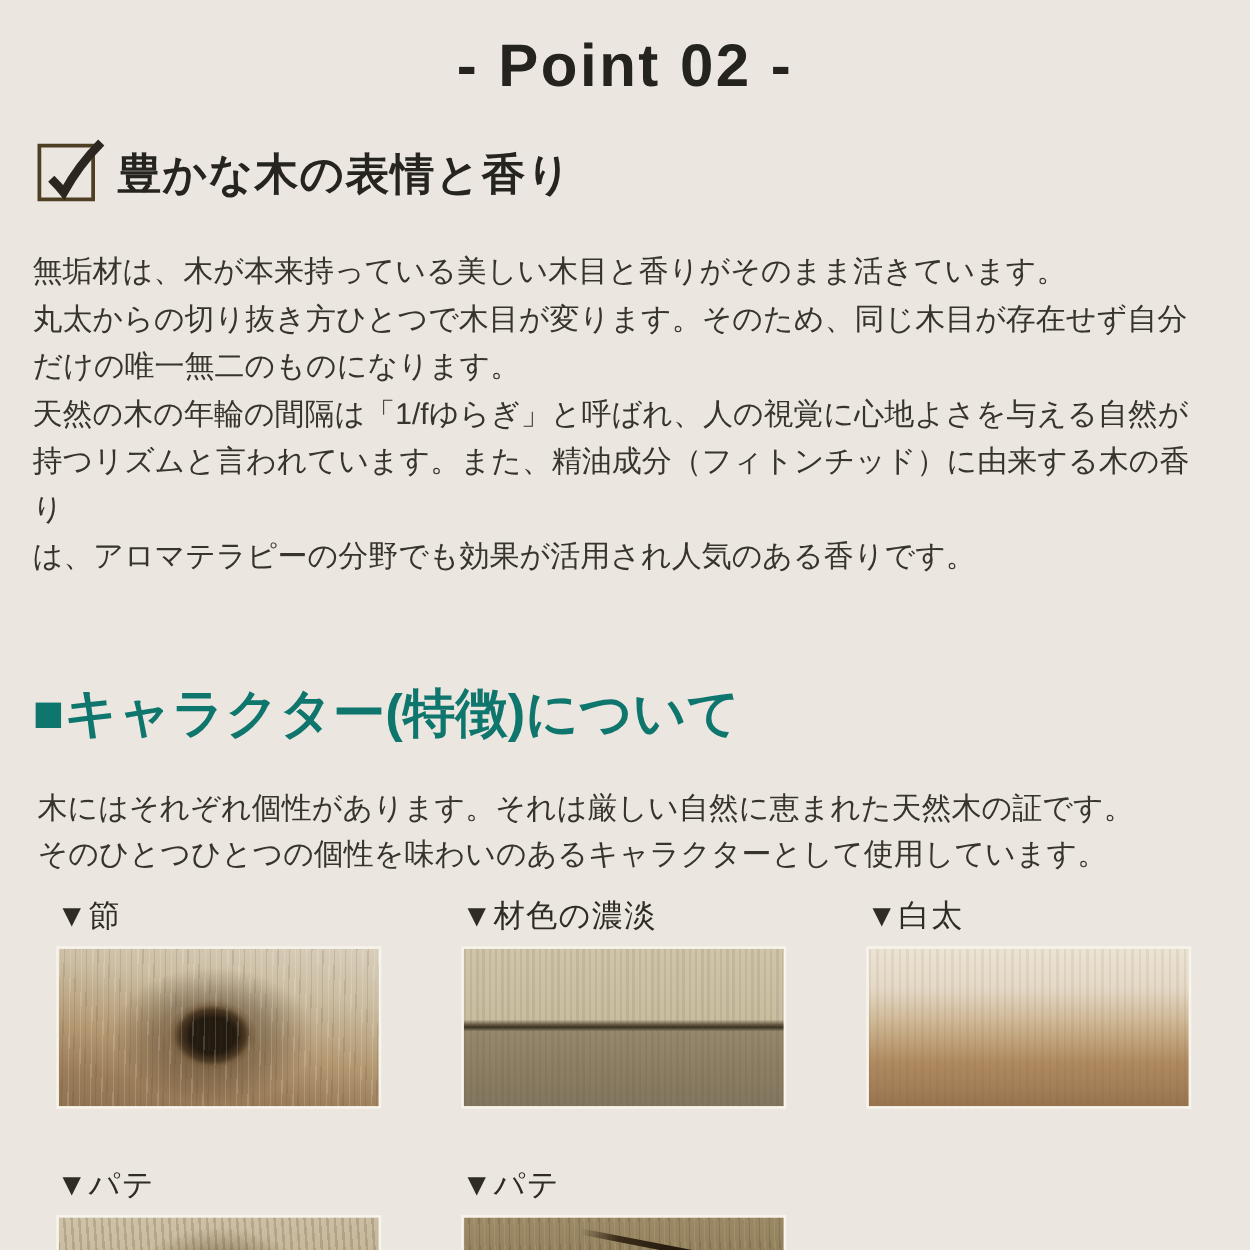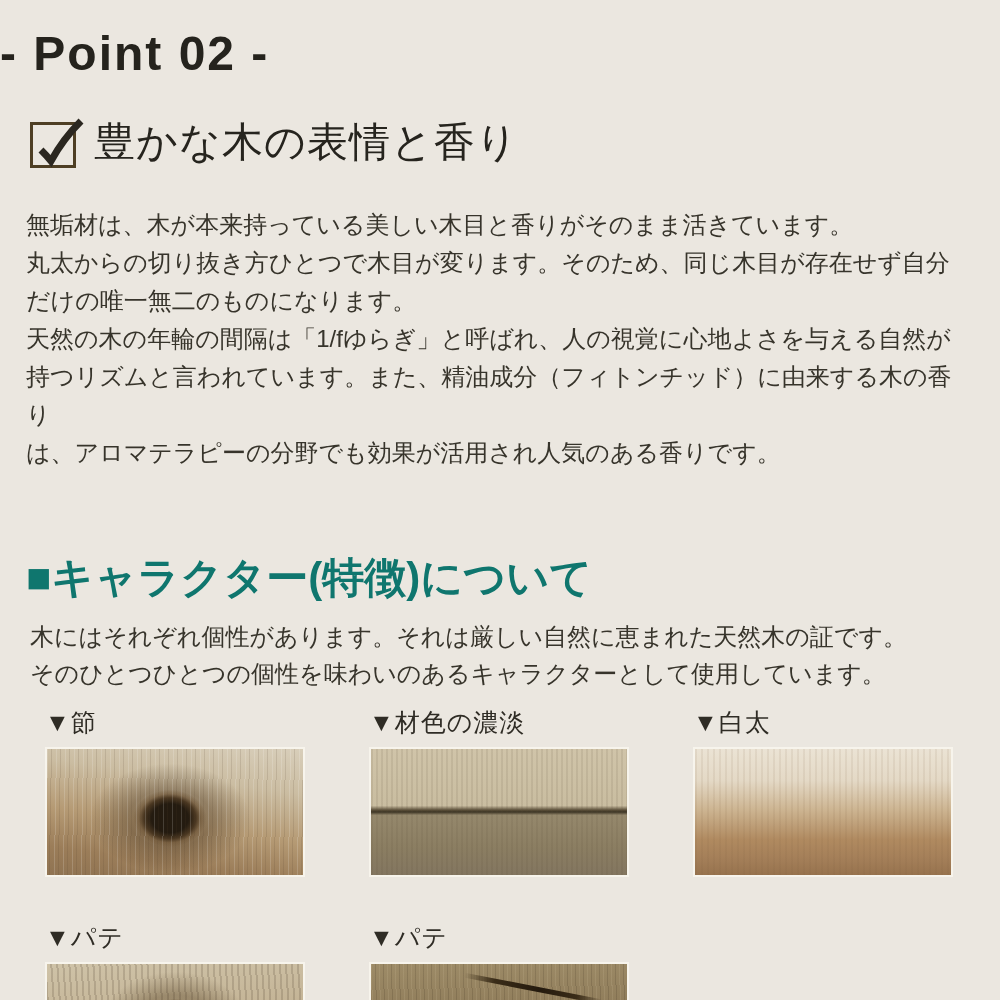--- a/index.html
+++ b/index.html
@@ -9,61 +9,62 @@
     background:#ebe7e0;
     font-family:"Liberation Sans","DejaVu Sans",sans-serif;
     color:#2f2c25;
     overflow:hidden;
     box-sizing:border-box;
   }
 
   
   .title {
     margin:0; padding-top:26px;
+    text-align:center;
     font-size:48px; font-weight:700;
     letter-spacing:2px;
     color:#25231d;
   }
 
   
   .feature-heading {
     display:flex; align-items:flex-end; gap:18px;
     margin:34px 0 0 30px;
   }
   .checkbox {
     position:relative;
     width:40px; height:40px;
     border:3px solid #4e3f24;
     flex:0 0 auto;
     margin-bottom:2px;
   }
   .checkbox svg { position:absolute; left:2px; top:-12px; overflow:visible; }
   .feature-title {
     margin:0;
-    font-size:41px; font-weight:400;
+    font-size:35px; font-weight:700;
     letter-spacing:1px;
     color:#26241e;
   }
 
   
   .body-text {
     margin:36px 24px 0 26px;
     font-size:24px; line-height:38px;
     white-space:pre-line;
     color:#37342b;
   }
 
   
   .char-heading {
     margin:78px 0 0 26px;
     font-size:42px; font-weight:700;
     color:#0f766e;
   }
   .char-text {
-    margin:12px 24px 0 30px;
+    margin:29px 24px 0 30px;
     font-size:24px; line-height:37px;
     white-space:pre-line;
     color:#37342b;
   }
 
   
   .samples { margin:14px 0 0 45px; }
   .samples-row { display:flex; gap:64px; }
   .samples-row.second { margin-top:44px; }
   .sample-label { font-size:25px; color:#2f2c25; margin:0 0 8px 0; letter-spacing:1px; }

